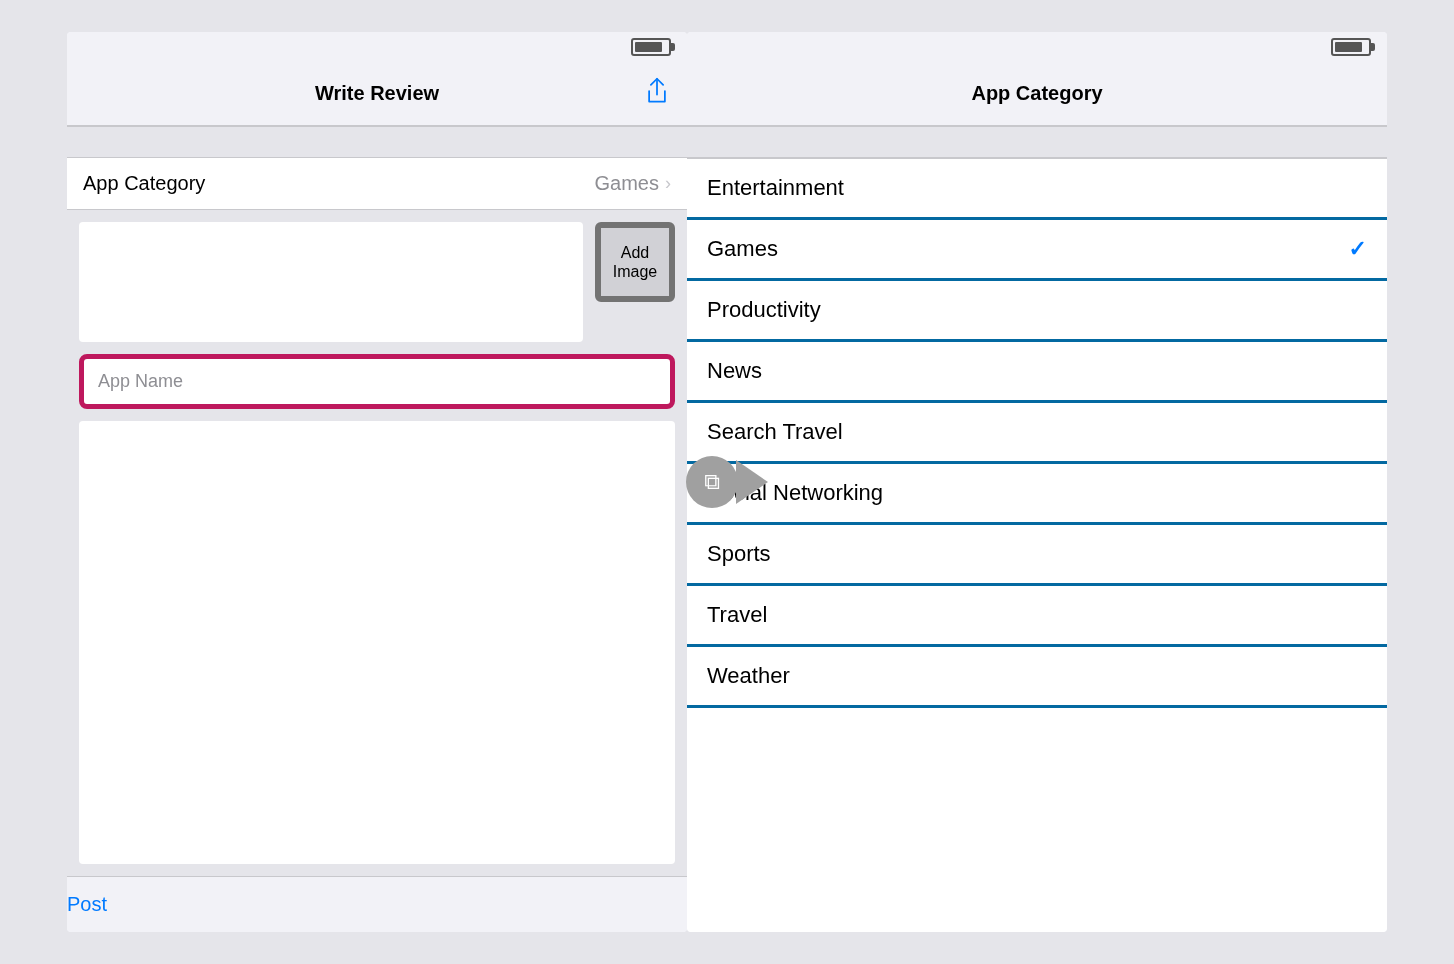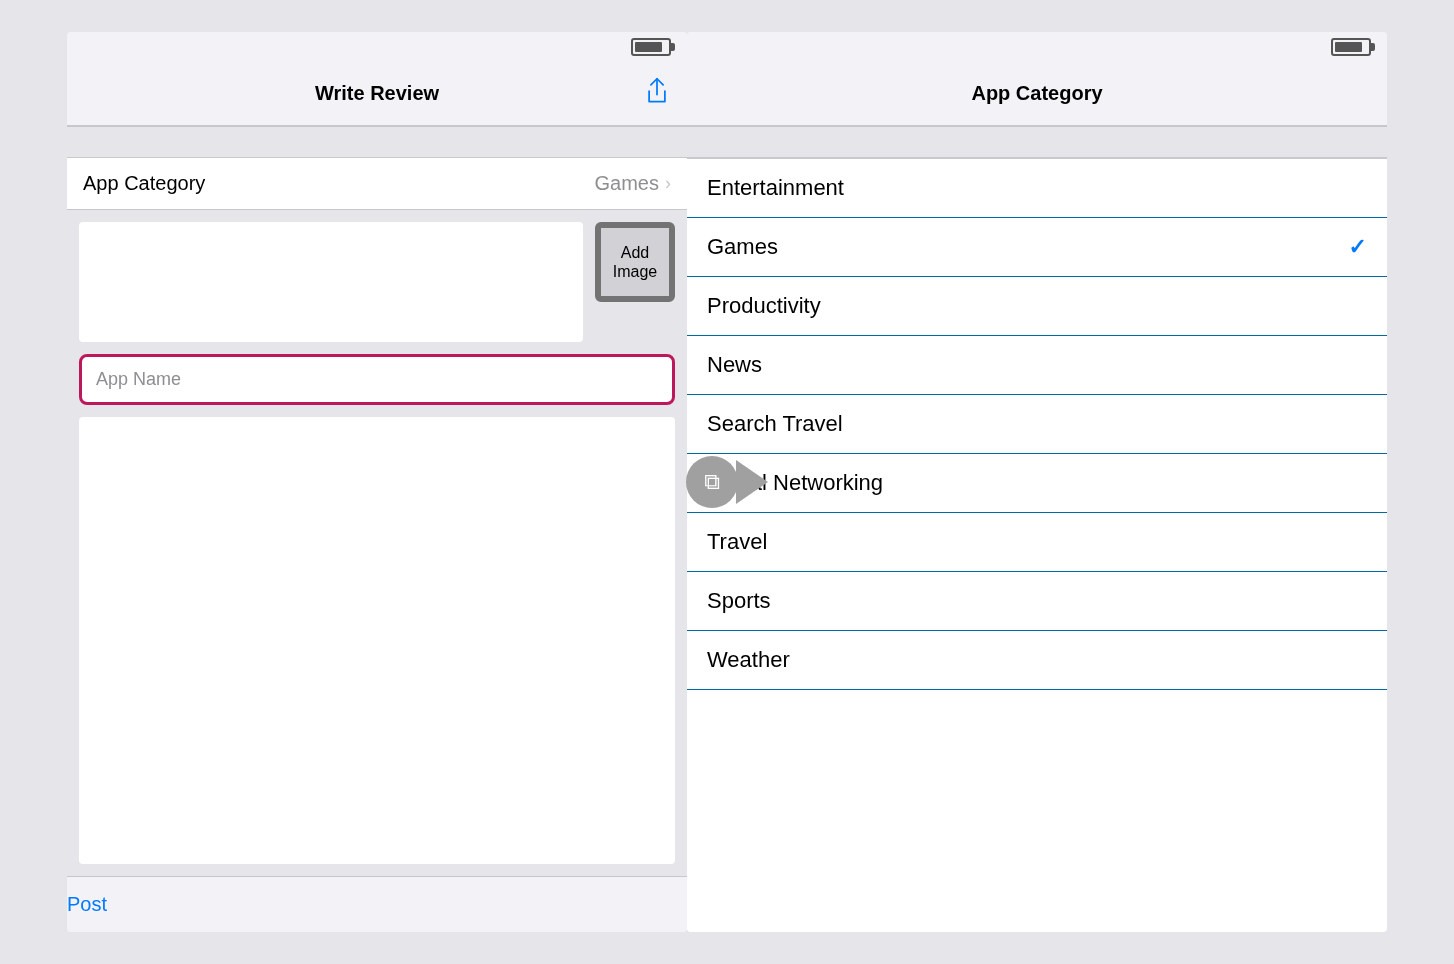--- a/index.html
+++ b/index.html
@@ -188,21 +188,21 @@
       font-size: 16px;
       color: #000;
       cursor: pointer;
       line-height: 1.2;
       padding: 8px;
     }
 
     
     .app-name-input {
       background: #fff;
-      border: 3px solid #be185d;
+      border: 5px solid #be185d;
       border-radius: 8px;
       padding: 12px 14px;
       font-size: 18px;
       color: #8e8e93;
       width: 100%;
     }
 
     
     .review-textarea {
       background: #fff;
@@ -275,21 +275,21 @@
       flex: 1;
       background: #fff;
       overflow: hidden;
     }
 
     .category-list-item {
       display: flex;
       align-items: center;
       justify-content: space-between;
       padding: 16px 20px;
-      border-bottom: 1px solid #0369a1;
+      border-bottom: 3px solid #0369a1;
       cursor: pointer;
       background: #fff;
     }
 
     .category-list-item:first-child {
       border-top: 1px solid #c8c8cc;
     }
 
     .category-item-label {
       font-size: 22px;
@@ -395,25 +395,25 @@
         <div class="category-list-item">
           <span class="category-item-label">News</span>
         </div>
         <div class="category-list-item">
           <span class="category-item-label">Search Travel</span>
         </div>
         <div class="category-list-item">
           <span class="category-item-label">Social Networking</span>
         </div>
         <div class="category-list-item">
+          <span class="category-item-label">Sports</span>
+        </div>
+        <div class="category-list-item">
           <span class="category-item-label">Travel</span>
         </div>
         <div class="category-list-item">
-          <span class="category-item-label">Sports</span>
-        </div>
-        <div class="category-list-item">
           <span class="category-item-label">Weather</span>
         </div>
       </div>
 
   </div>
 
 </div>
 
 </body></html>

